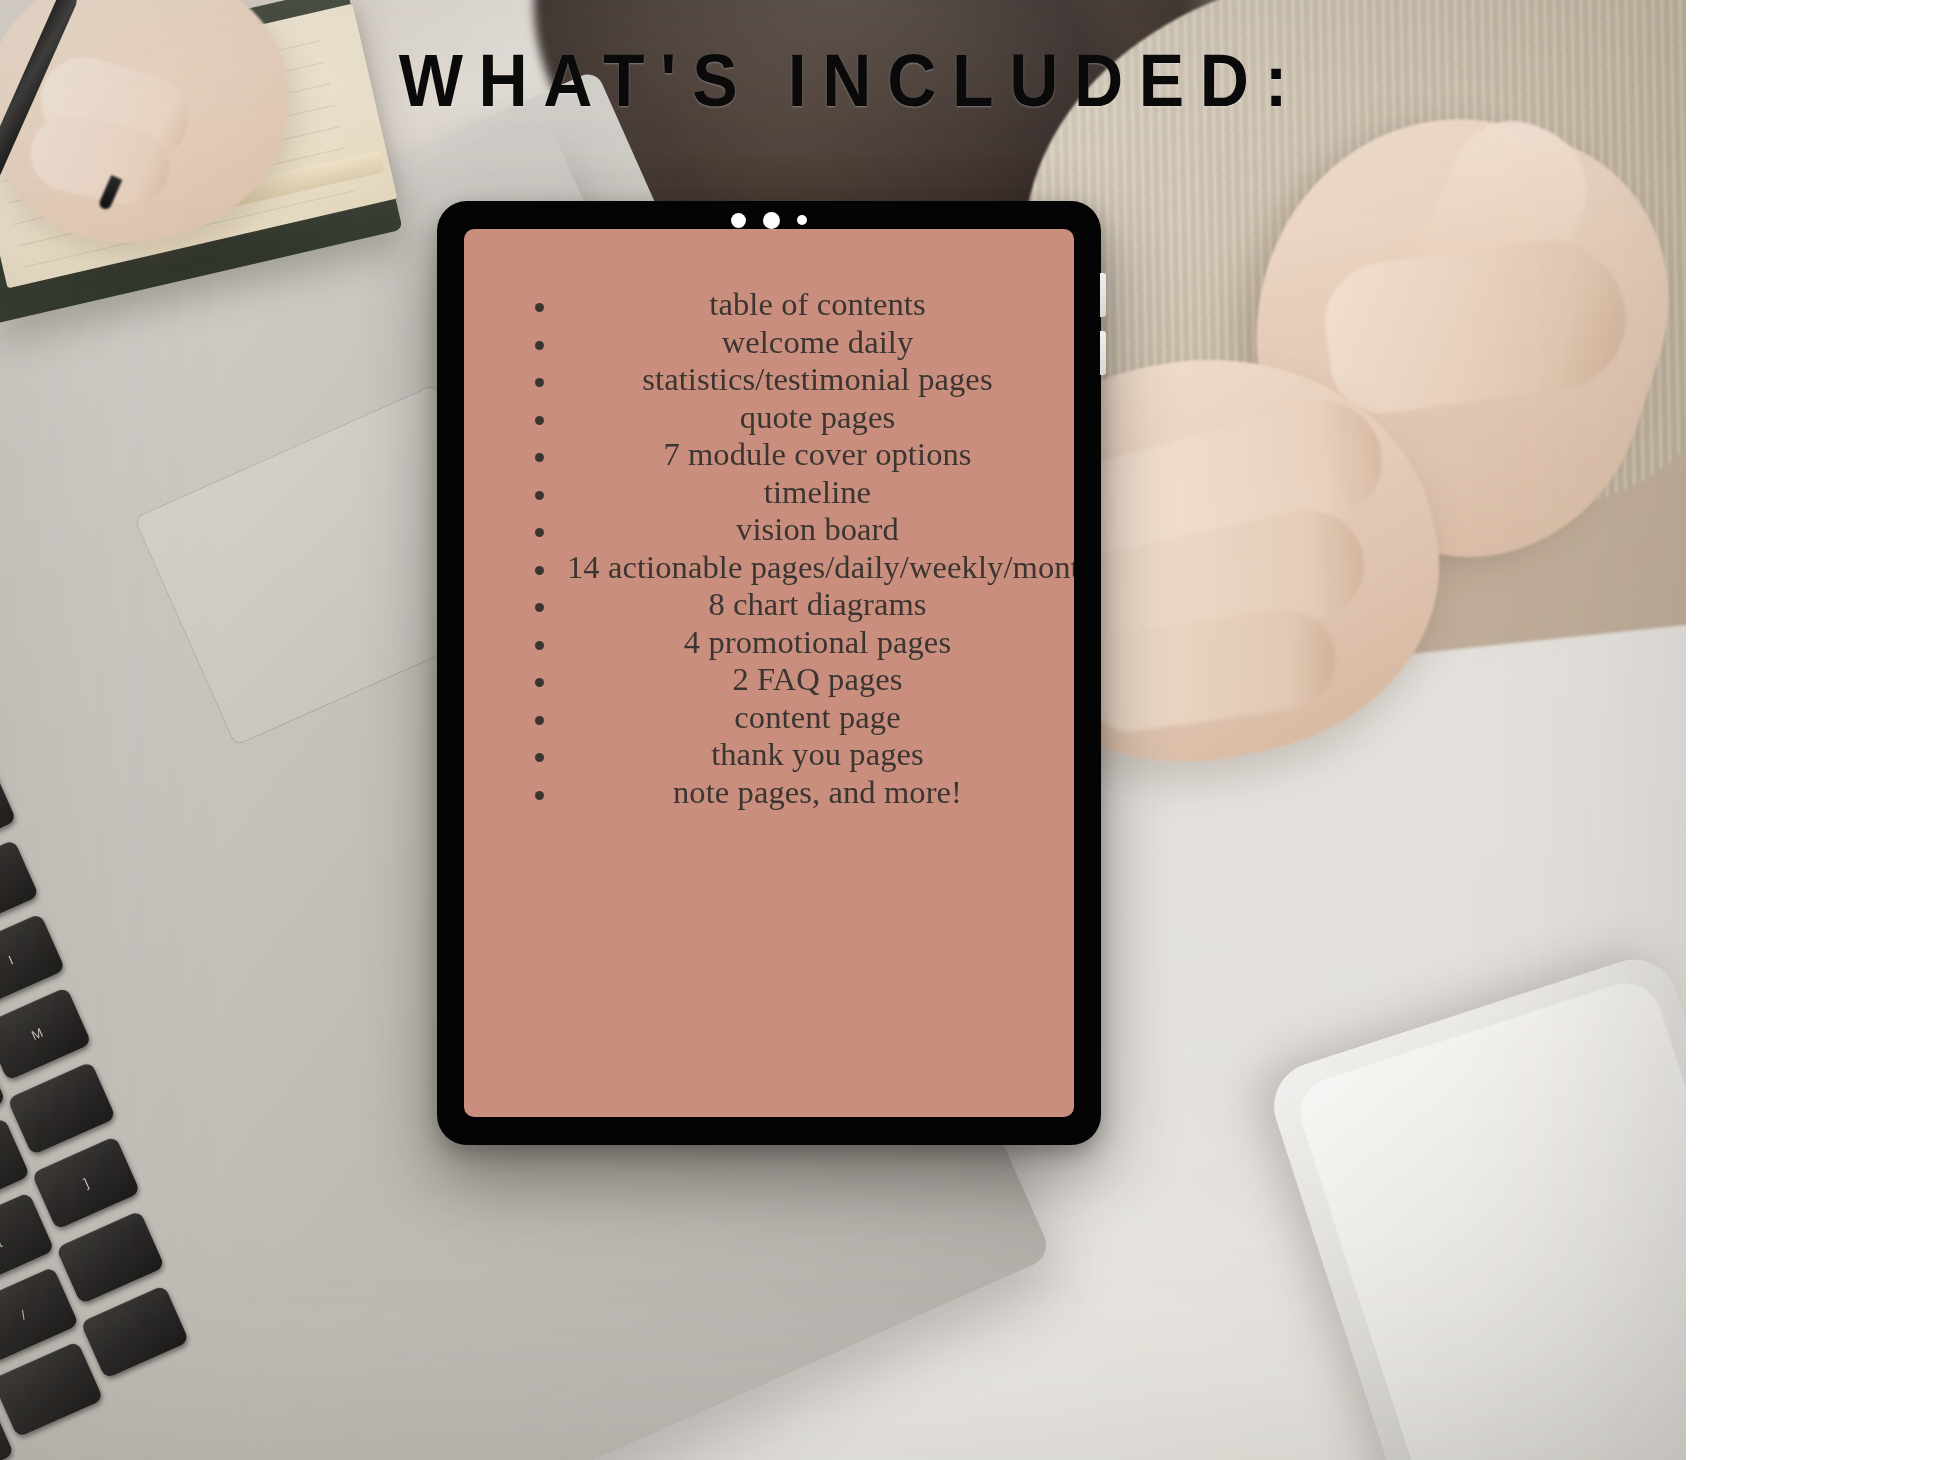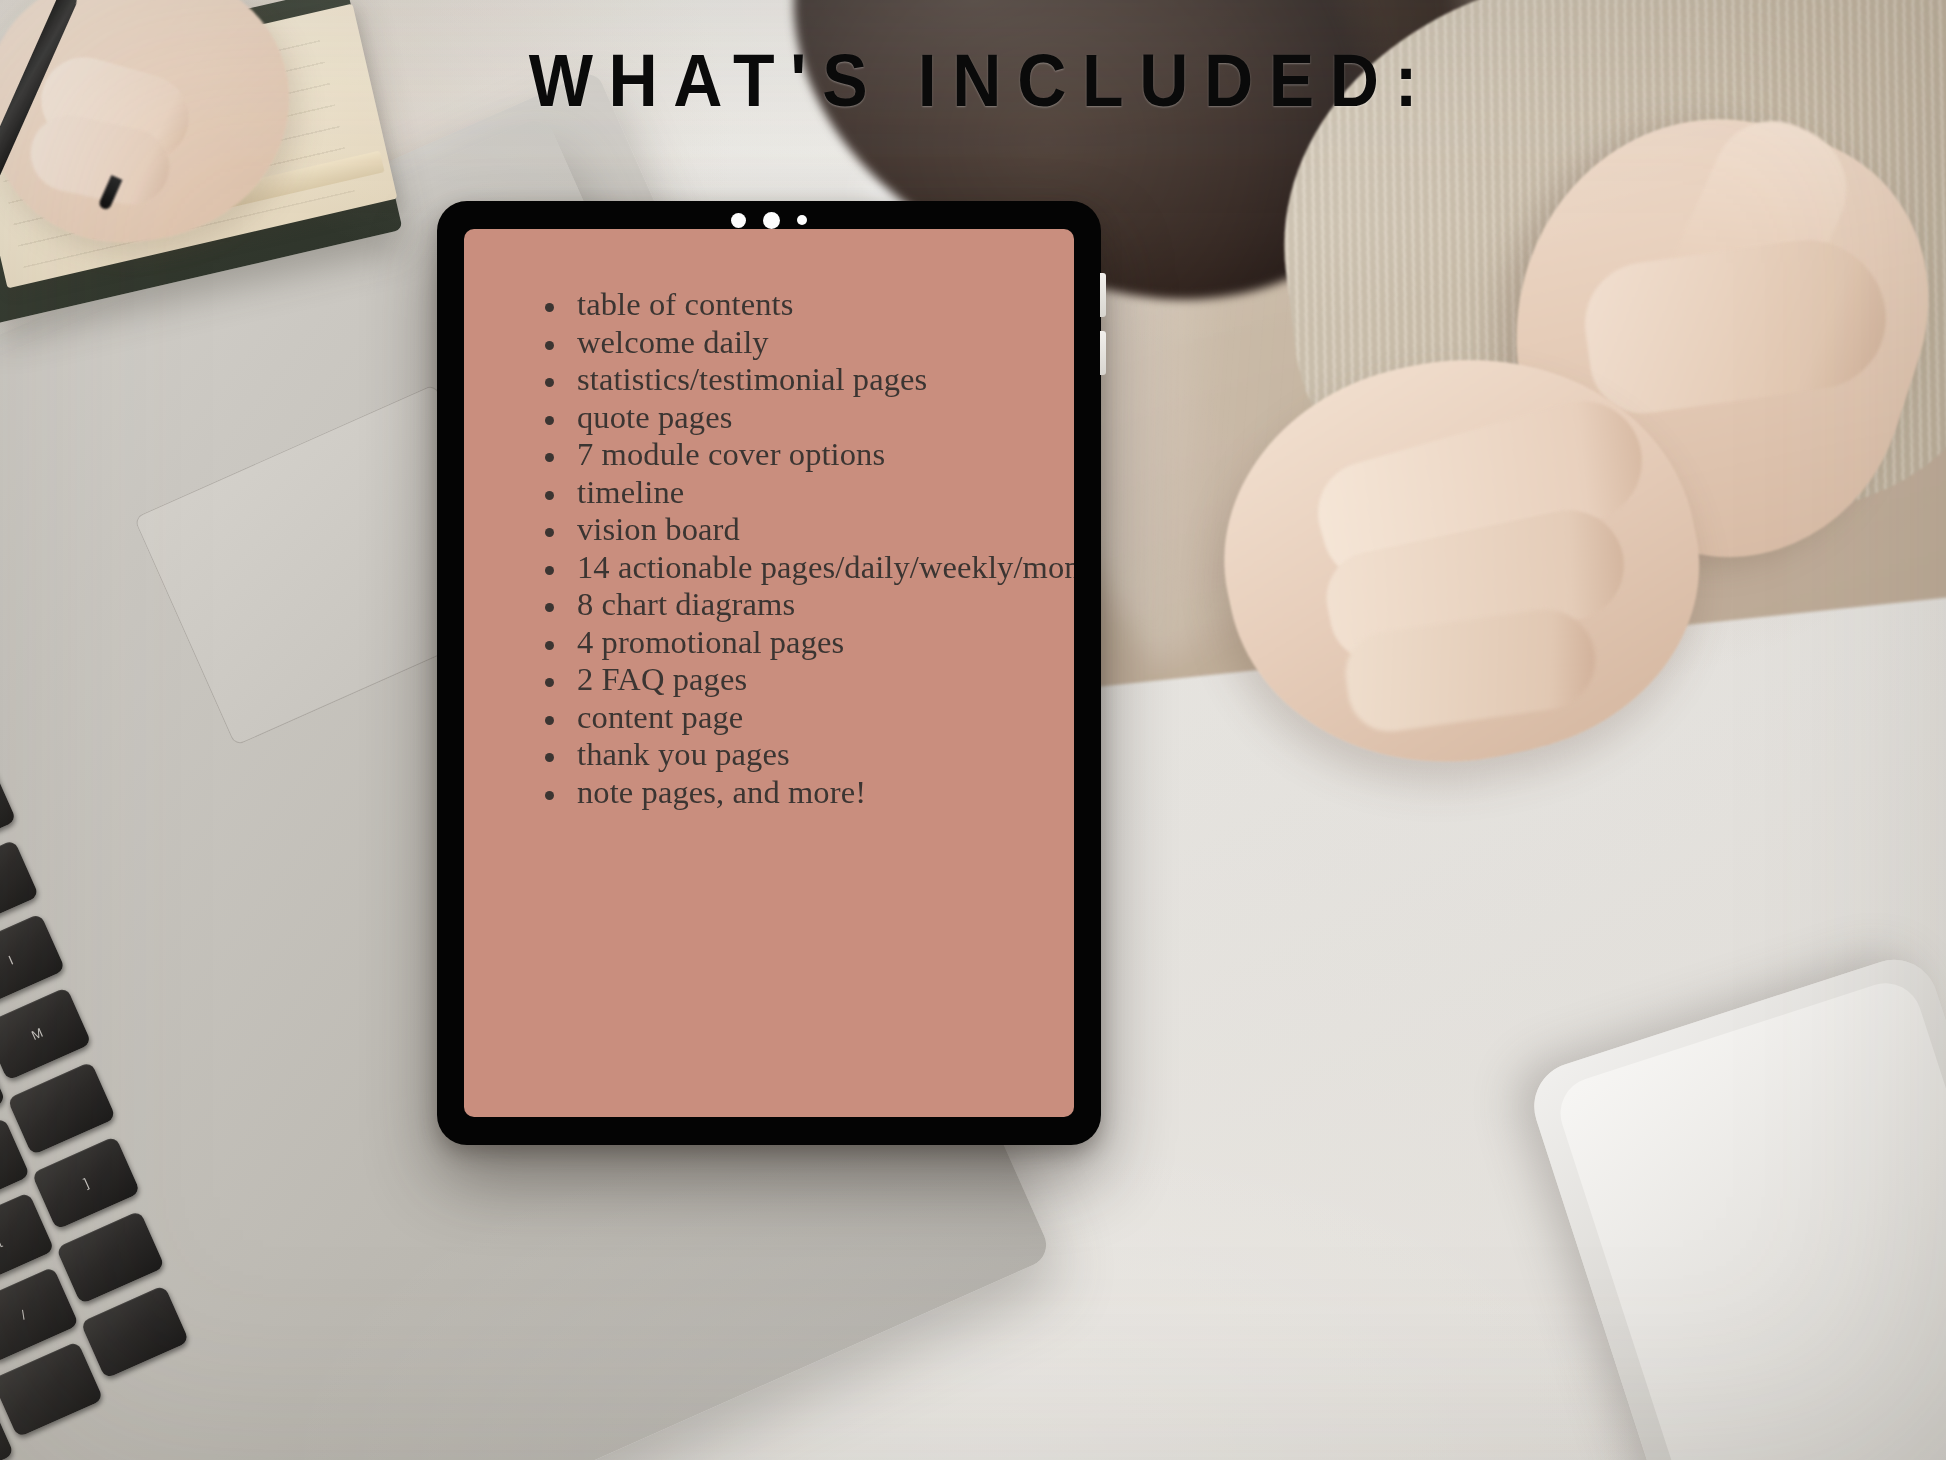--- a/index.html
+++ b/index.html
@@ -5,21 +5,21 @@
   * { box-sizing: border-box; margin: 0; padding: 0; }
   html, body {
     width: 1946px; height: 1460px;
     overflow: hidden;
     background: #ffffff;
     font-family: "Liberation Serif", serif;
   }
 
   #stage {
     position: relative;
-    width: 1946px;
+    width: 1686px;
     height: 1460px;
     overflow: hidden;
     background: #3b82f6;
   }
 
   
   .bg-base {
     position: absolute; inset: 0;
     background:
       radial-gradient(ellipse 900px 700px at 78% 18%, rgba(150,120,95,0.40) 0%, rgba(150,120,95,0) 62%),
@@ -294,24 +294,25 @@
     top: 28px;
     width: 610px;
     height: 888px;
     background: #c98e7e;
     border-radius: 10px;
     overflow: hidden;
   }
 
   .bullet-list {
     position: absolute;
-    left: 78px;
+    left: 68px;
     top: 57px;
     right: 6px;
     list-style: none;
+    text-align: center;
   }
   .bullet-list li {
     position: relative;
     padding-left: 35px;
     color: #3b3532;
     font-family: "Liberation Serif", serif;
     font-size: 32.5px;
     line-height: 37.5px;
     letter-spacing: 0.1px;
     white-space: nowrap;

